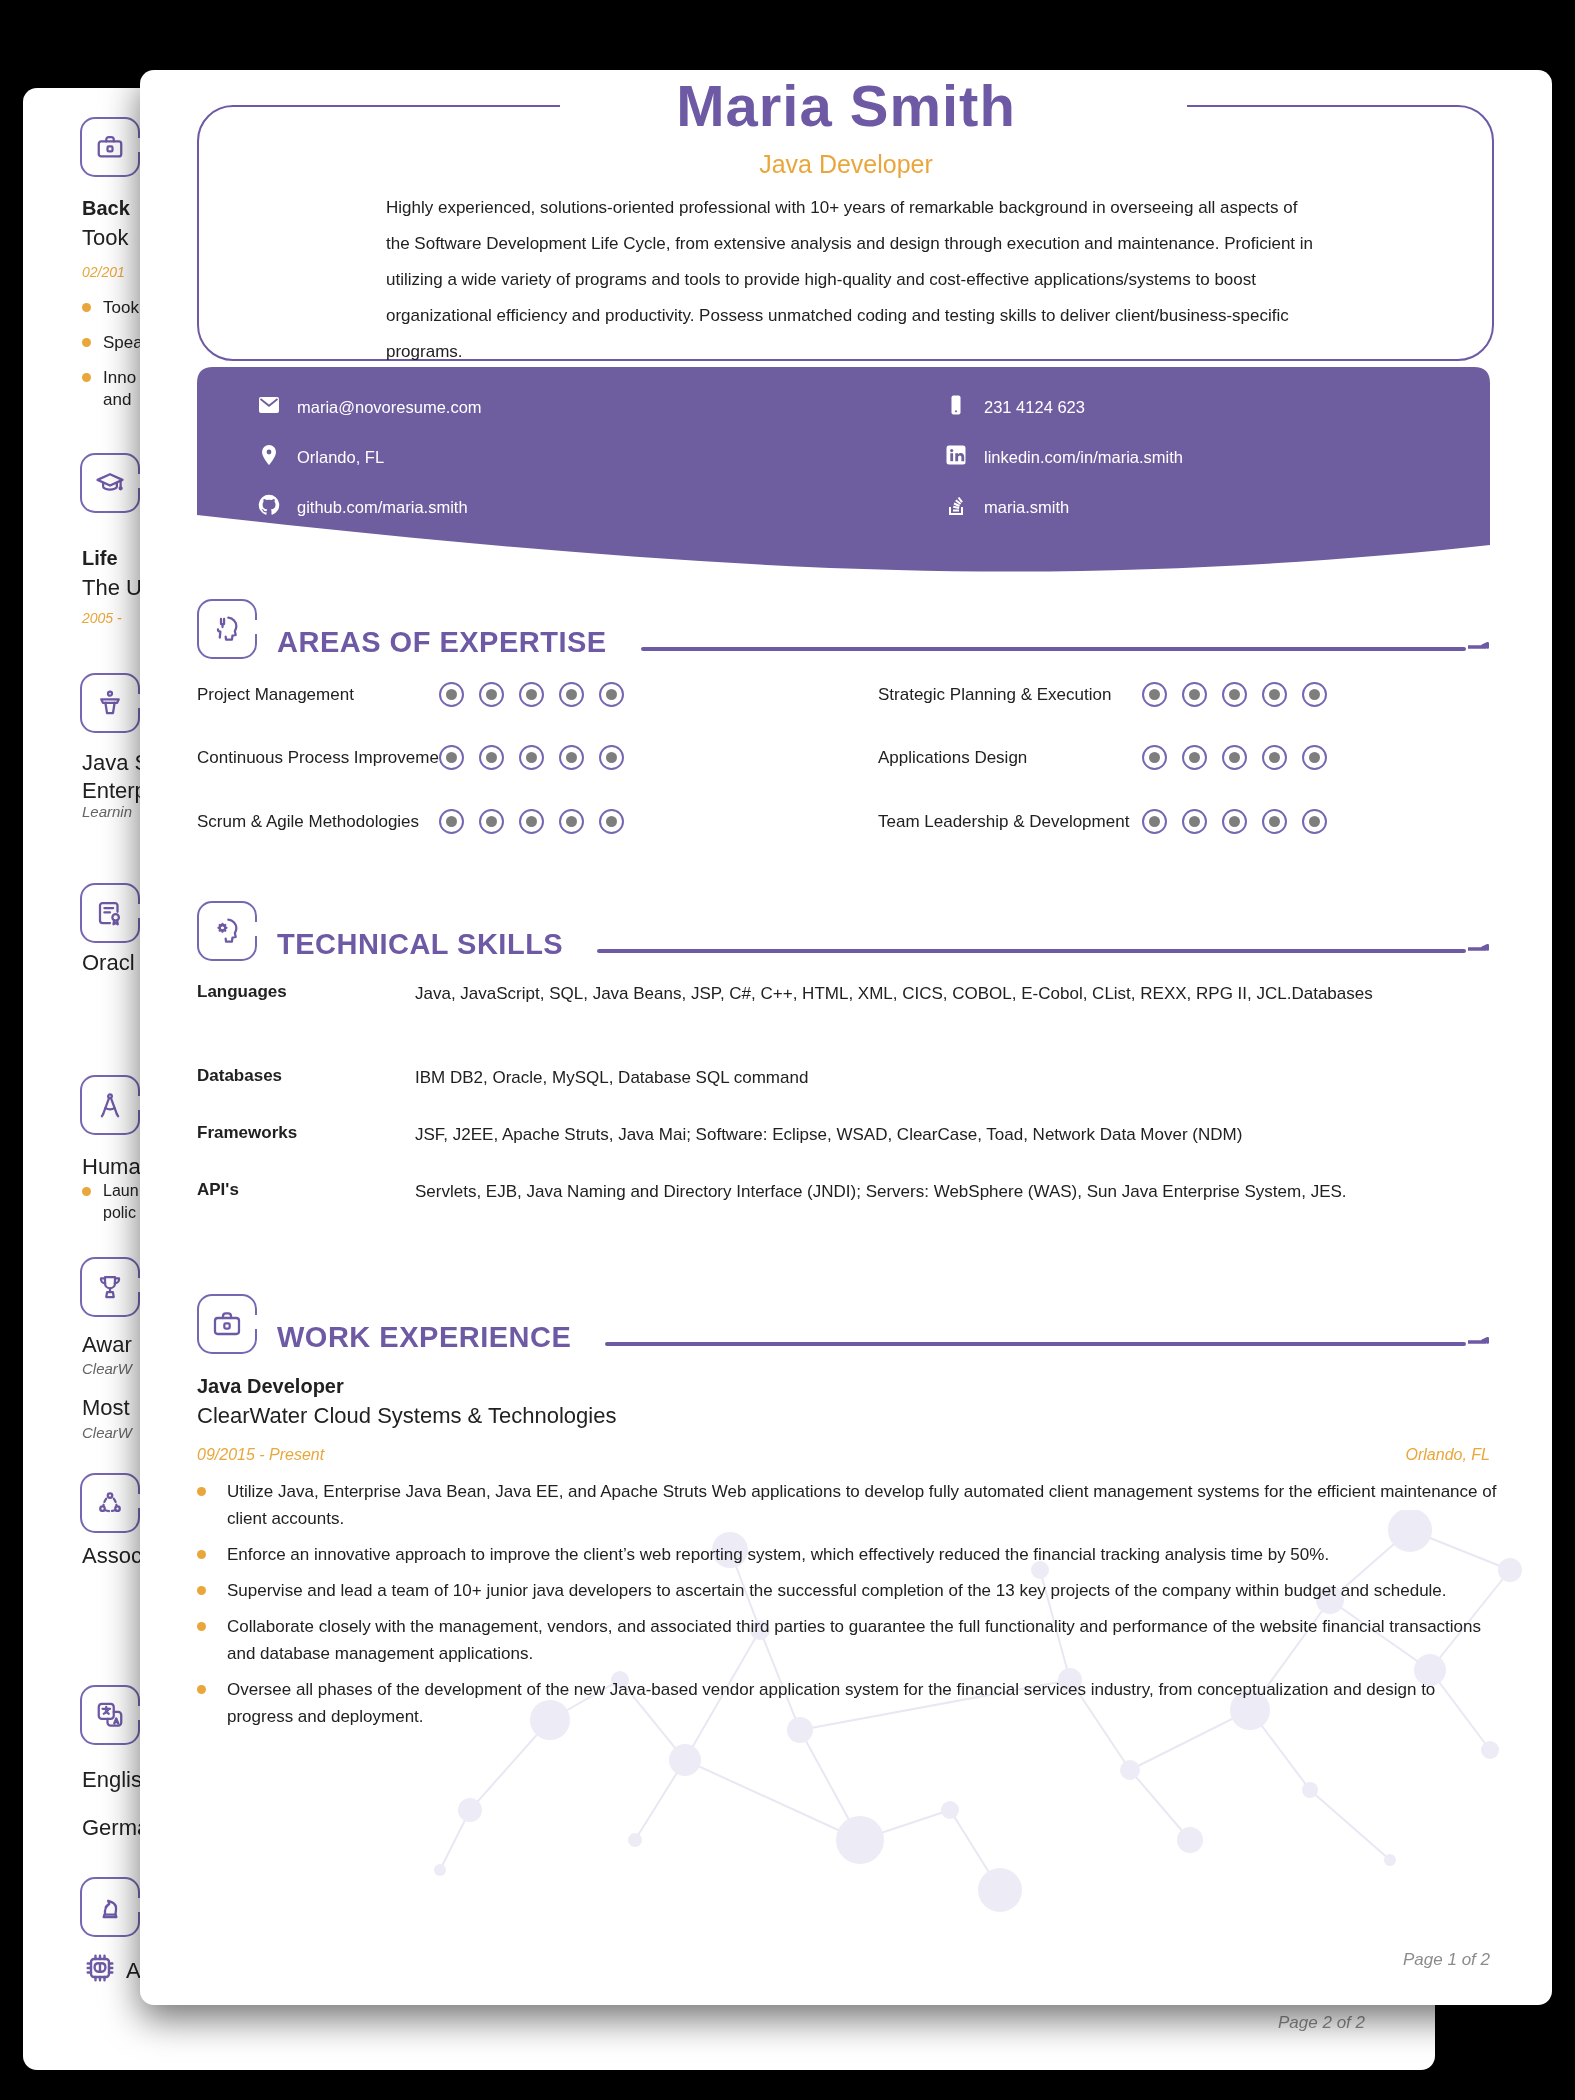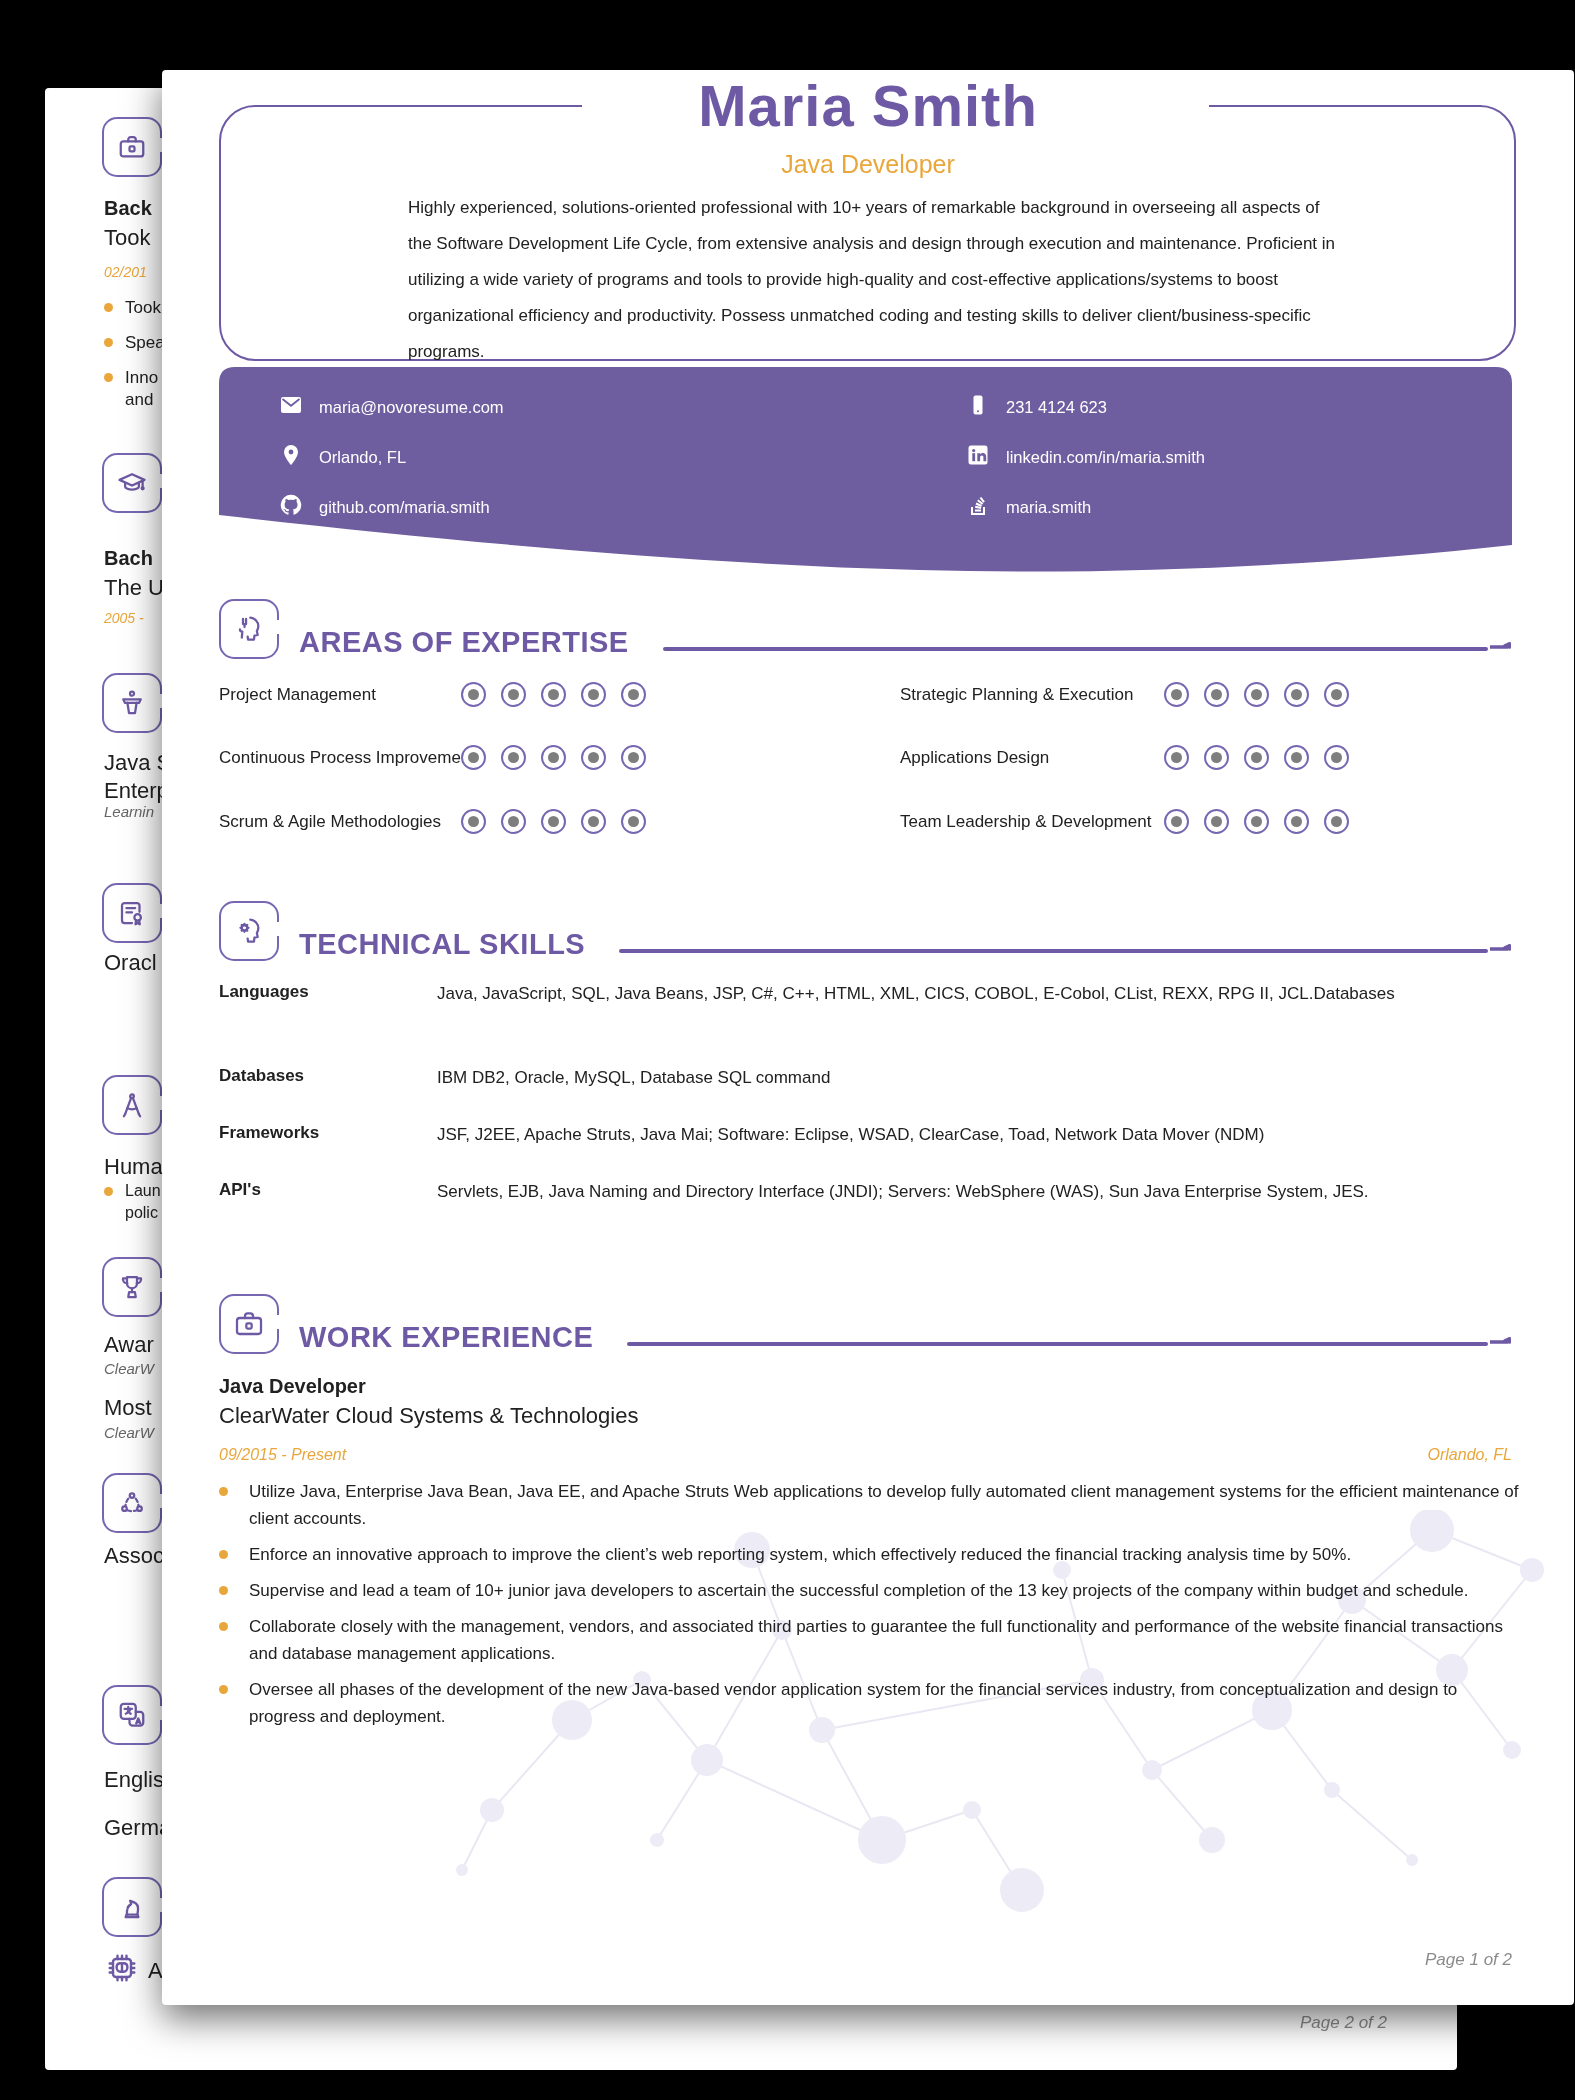--- a/index.html
+++ b/index.html
@@ -1,18 +1,18 @@
 <!DOCTYPE html>
 <html><head>
 <meta charset="utf-8">
 <style>
   html,body{margin:0;padding:0;}
   body{width:1575px;height:2100px;background:#000;position:relative;overflow:hidden;
        font-family:"Liberation Sans", sans-serif;}
-  .page{position:absolute;background:#fff;border-radius:4px;margin-left:22px;}
+  .page{position:absolute;background:#fff;border-radius:14px;}
   #page2{left:23px;top:88px;width:1412px;height:1982px;box-shadow:0 6px 24px rgba(0,0,0,.5);}
   #page1{left:140px;top:70px;width:1412px;height:1935px;box-shadow:0 14px 36px rgba(0,0,0,.55);}
   .abs{position:absolute;}
   
   :root{
     --purple:#6E59A5; --band:#6F5E9F; --yellow:#E9A63B; --ink:#212121;
     --gray:#8B8B8B; --dotgray:#7E7E7E; --ring:#7767B2;
   }
   
   .header-box{left:57px;top:35px;width:1293px;height:252px;border:2.5px solid var(--purple);
@@ -92,21 +92,21 @@
 
   <div class="p2-iconbox" style="top:365px">
     <span class="notch"></span>
     <svg width="30" height="30" viewBox="0 0 24 24" fill="none" stroke="#6E59A5" stroke-width="1.8" stroke-linecap="round" stroke-linejoin="round">
         <path d="M2 9.5 12 5l10 4.5L12 14 2 9.5z"></path>
         <path d="M6.5 11.8V15c0 1.2 3 2.2 5.5 2.2s5.5-1 5.5-2.2v-3.2"></path>
         <path d="M20.5 10.2v4.6"></path>
         <circle cx="20.5" cy="16.2" r="0.8"></circle>
       </svg>
   </div>
-  <span class="f f-title" style="top:459px">Bach</span>
+  <span class="f f-title" style="top:459px">Life</span>
   <span class="f f-sub" style="top:487px">The U</span>
   <span class="f f-date" style="top:522px">2005 -</span>
 
   <div class="p2-iconbox" style="top:585px">
     <span class="notch"></span>
     <svg width="30" height="30" viewBox="0 0 24 24" fill="none" stroke="#6E59A5" stroke-width="1.8" stroke-linecap="round" stroke-linejoin="round">
         <circle cx="12" cy="4.5" r="1.6"></circle>
         <path d="M5 9h14l-1.3 2.8H6.3L5 9z"></path>
         <path d="M8.3 11.8 9.6 20h4.8l1.3-8.2"></path>
       </svg>

